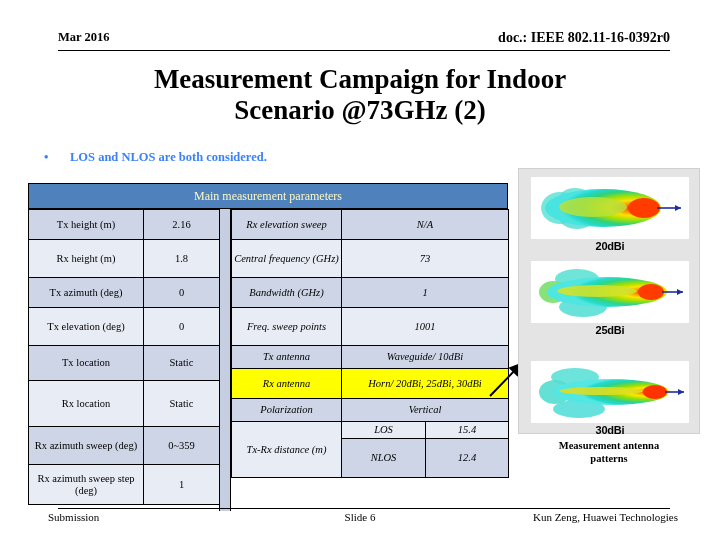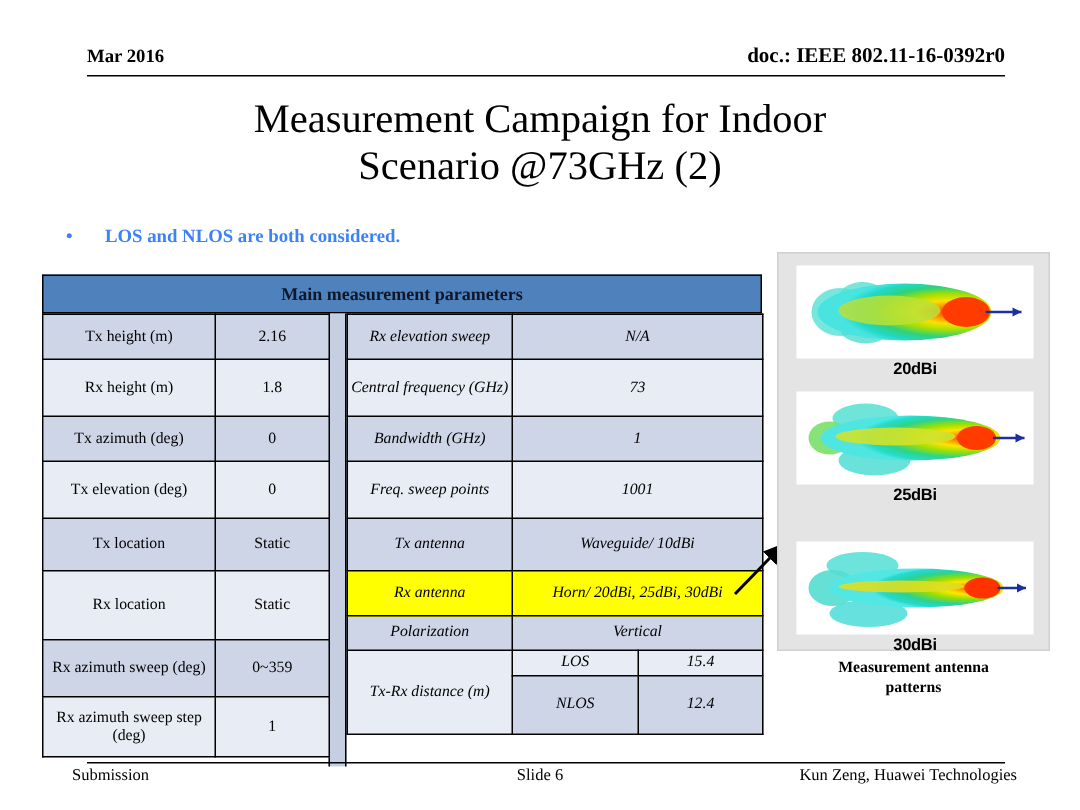--- a/index.html
+++ b/index.html
@@ -12,33 +12,33 @@
 
   
   .hdr{position:absolute;left:58px;top:30px;width:612px;height:22px;}
   .hdr-left{position:absolute;left:0;top:0;font-size:12.5px;font-weight:bold;color:#000;}
   .hdr-right{position:absolute;right:0;top:0;font-size:14px;font-weight:bold;color:#000;white-space:nowrap;}
   .hdr-rule{position:absolute;left:58px;top:50px;width:612px;height:0;border-top:1.4px solid #000;}
 
   
   .title{
     position:absolute;left:60px;top:64px;width:600px;
-    text-align:center;font-size:27px;font-weight:normal;line-height:1.16;color:#000;
+    text-align:center;font-size:27px;font-weight:bold;line-height:1.16;color:#000;
   }
 
   
   .bullet{position:absolute;left:44px;top:150px;width:430px;font-size:12.5px;font-weight:bold;color:#3b82f6;}
   .bullet .dot{display:inline-block;width:26px;text-align:left;}
 
   
   .tbl-wrap{position:absolute;left:28px;top:183px;width:480px;height:328px;}
 
   .tbl-head{
     position:absolute;left:0;top:0;width:480px;height:26px;
-    background:#4F81BD;color:#0f172a;font-size:12px;font-weight:bold;
+    background:#4F81BD;color:#fef9c3;font-size:12px;font-weight:normal;
     display:flex;align-items:center;justify-content:center;
     border:1.4px solid #000;box-sizing:border-box;
   }
 
   .gutter{
     position:absolute;left:191px;top:26px;width:12px;height:302px;
     background:#C6CFE1;border-left:1.4px solid #000;border-right:1.4px solid #000;
     box-sizing:border-box;
   }
 
@@ -163,21 +163,21 @@
         </tr>
         <tr class="rowA">
           <td style="height:30px">Bandwidth (GHz)</td>
           <td colspan="2">1</td>
         </tr>
         <tr class="rowB">
           <td style="height:38px">Freq. sweep points</td>
           <td colspan="2">1001</td>
         </tr>
         <tr class="rowA">
-          <td style="height:35px">Tx antenna</td>
+          <td style="height:23px">Tx antenna</td>
           <td colspan="2">Waveguide/ 10dBi</td>
         </tr>
         <tr class="hl">
           <td class="hl" style="height:30px">Rx antenna</td>
           <td class="hl" colspan="2">Horn/ 20dBi,  25dBi,  30dBi</td>
         </tr>
         <tr class="rowA">
           <td style="height:23px">Polarization</td>
           <td colspan="2">Vertical</td>
         </tr>

